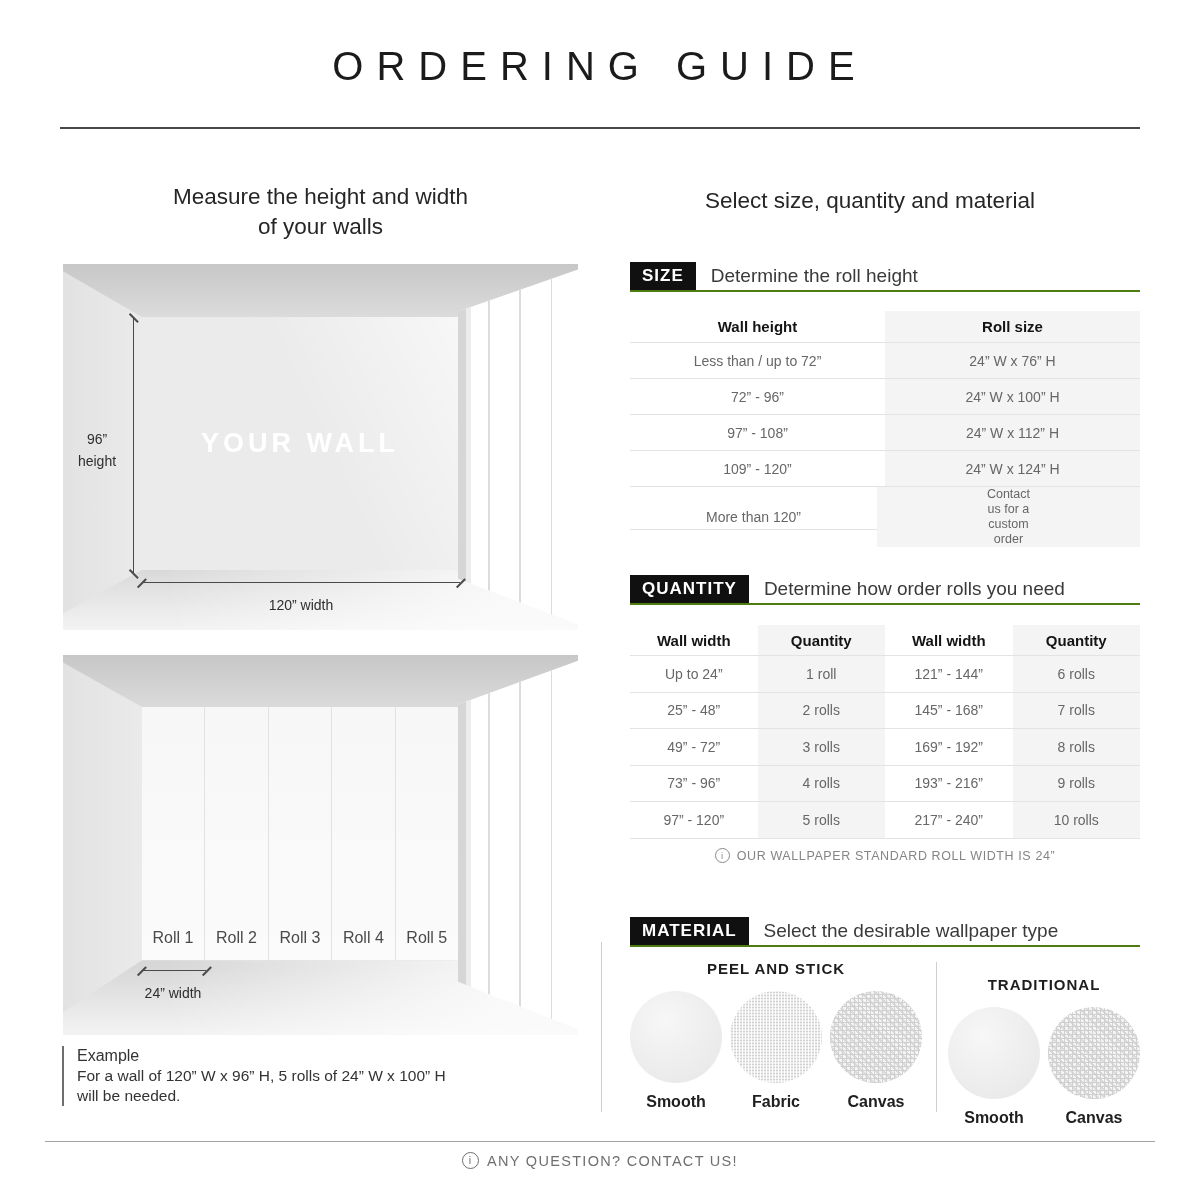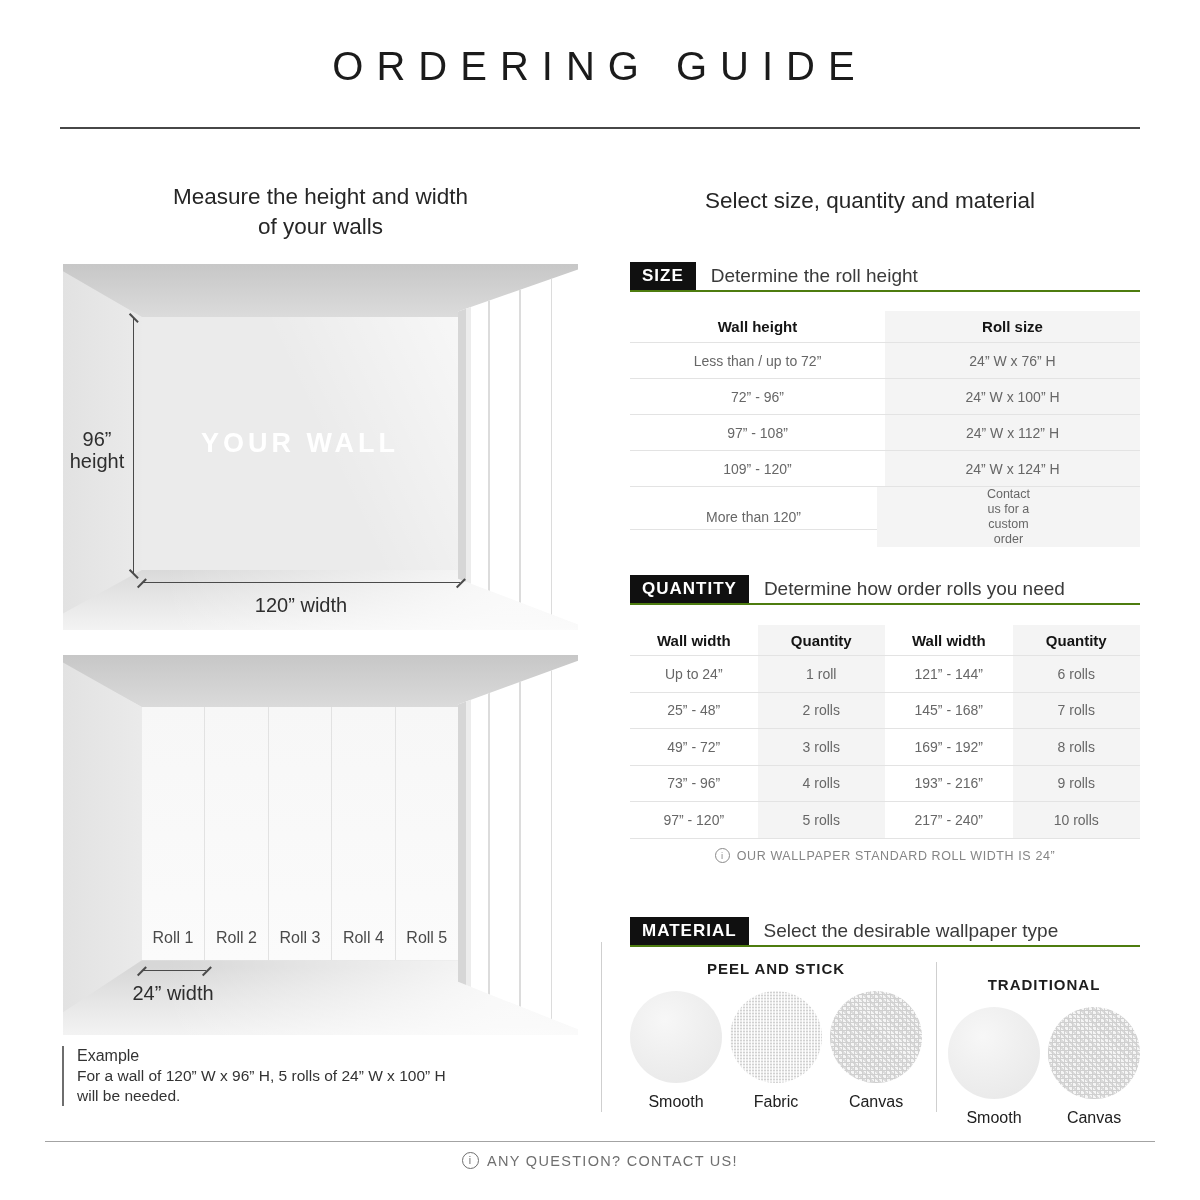--- a/index.html
+++ b/index.html
@@ -47,21 +47,21 @@
   .panel:last-child{border-right:none;align-items:flex-end;}
   .panel span{font-size:16px;color:#4a4a4a;}
 
   
   .dim-v{position:absolute;width:1px;background:#4a4a4a;}
   .dim-v::before,.dim-v::after{content:"";position:absolute;left:-5.5px;width:12px;height:1.5px;background:#4a4a4a;transform:rotate(45deg);}
   .dim-v::before{top:-1px;} .dim-v::after{bottom:-1px;}
   .dim-h{position:absolute;height:1px;background:#4a4a4a;}
   .dim-h::before,.dim-h::after{content:"";position:absolute;top:-5.5px;width:1.5px;height:12px;background:#4a4a4a;transform:rotate(45deg);}
   .dim-h::before{left:-1px;} .dim-h::after{right:-1px;}
-  .dim-label{position:absolute;font-size:20px;color:#2e2e2e;text-align:center;line-height:22px;}
+  .dim-label{position:absolute;font-size:14px;color:#2e2e2e;text-align:center;line-height:22px;}
 
   
   .example{position:absolute;left:62px;top:1046px;width:520px;border-left:2px solid #6e6e6e;padding-left:13px;color:#333;}
   .example .ex-title{font-size:16px;line-height:20px;}
   .example .ex-line{font-size:15.5px;line-height:20px;}
 
   
   .sec-header{position:absolute;left:630px;width:510px;height:28px;display:flex;align-items:stretch;border-bottom:2px solid #4d7c0f;}
   .badge{background:#101010;color:#fff;font-size:17px;font-weight:600;letter-spacing:1px;display:flex;align-items:center;padding:0 12px;}
   .sec-sub{font-size:19px;color:#3a3a3a;margin-left:15px;align-self:center;white-space:nowrap;}
@@ -87,21 +87,21 @@
              display:inline-flex;align-items:center;justify-content:center;flex:none;}
 
   
   .mat-group{position:absolute;top:960px;}
   .group-psk{left:630px;width:292px;}
   .group-trad{left:948px;width:192px;margin-top:16px;}
   .mat-group h4{margin:0;text-align:center;font-size:15px;font-weight:600;letter-spacing:1px;color:#1d1d1d;}
   .swatches{display:flex;justify-content:space-between;margin-top:14px;}
   .swatch{text-align:center;}
   .swatch .circle{width:92px;height:92px;border-radius:50%;margin:0 auto;}
-  .swatch .sw-label{margin-top:10px;font-size:16px;font-weight:400;color:#202020;}
+  .swatch .sw-label{margin-top:10px;font-size:16px;font-weight:700;color:#202020;}
   .tex-smooth{background:radial-gradient(circle at 38% 32%,#f7f7f7 0%,#efefef 45%,#e6e6e6 100%);}
   .tex-fabric{background-color:#ececec;
     background-image:repeating-linear-gradient(90deg,rgba(255,255,255,.95) 0 1px,rgba(0,0,0,0) 1px 3px),
                      repeating-linear-gradient(0deg,rgba(206,206,206,.9) 0 1px,rgba(0,0,0,0) 1px 3px);}
   .tex-canvas{background-color:#f5f5f5;
     background-image:repeating-linear-gradient(90deg,#d0d0d0 0 1px,rgba(0,0,0,0) 1px 4px),
                      repeating-linear-gradient(0deg,#cfcfcf 0 1px,rgba(0,0,0,0) 1px 4px),
                      repeating-linear-gradient(45deg,rgba(170,170,170,.35) 0 2px,rgba(0,0,0,0) 2px 5px);}
   .vdiv{position:absolute;width:1px;background:#cfcfcf;}
   .vdiv1{left:601px;top:942px;height:170px;}

